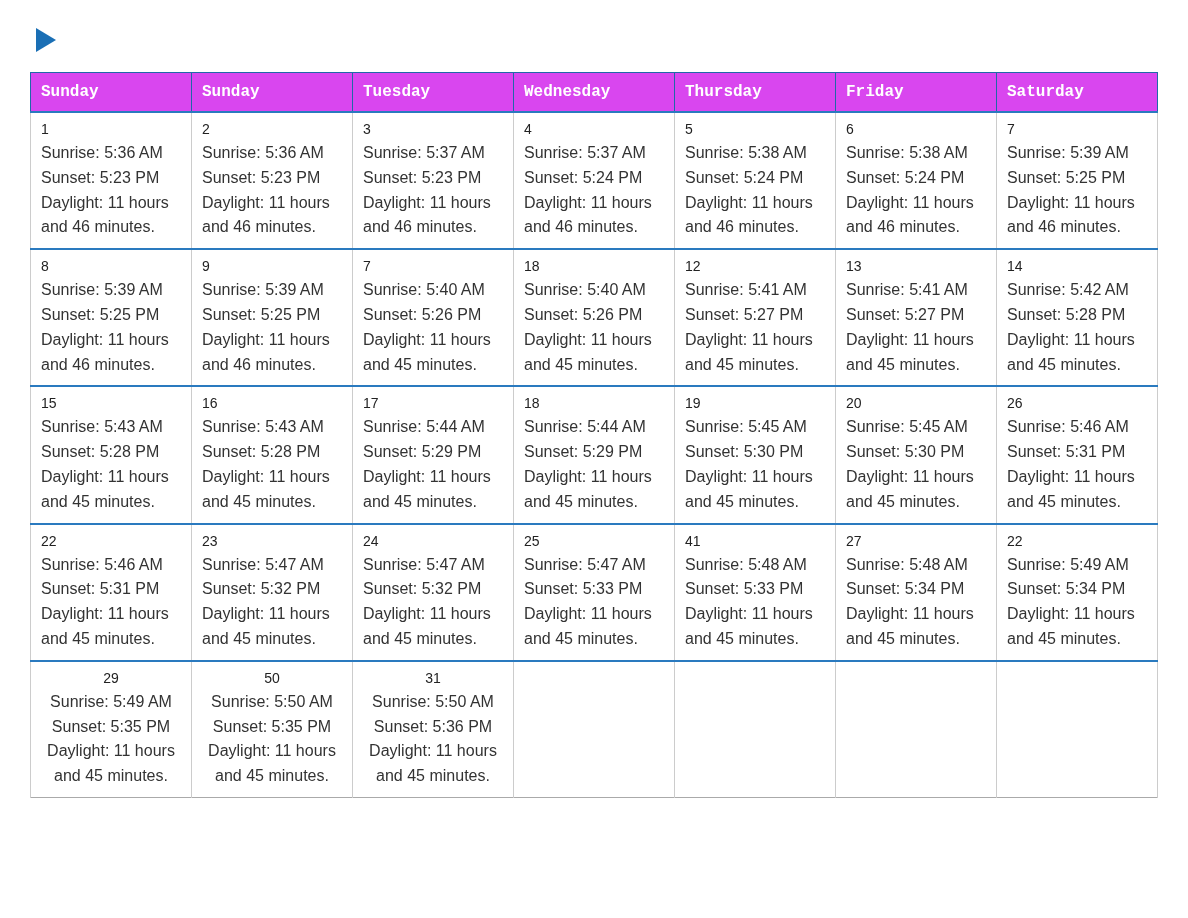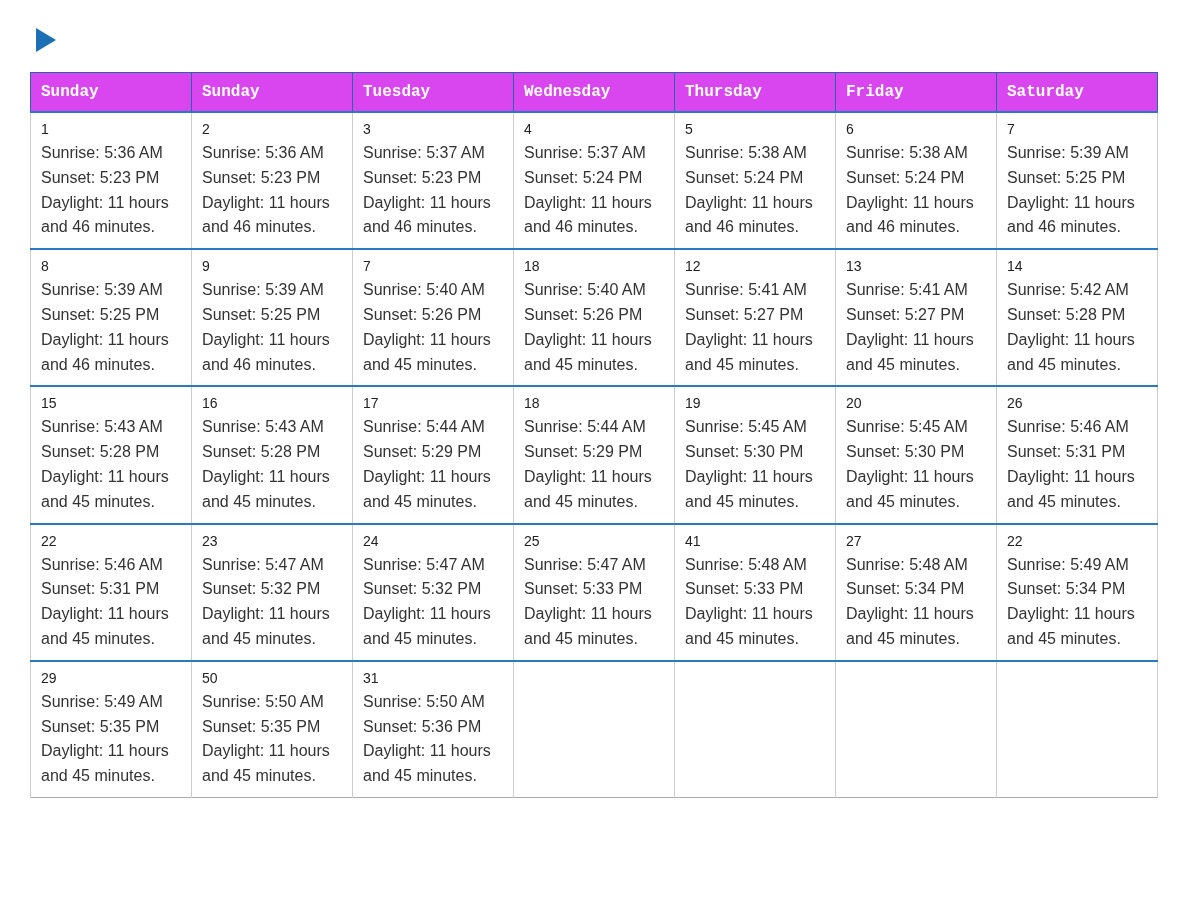--- a/index.html
+++ b/index.html
@@ -105,20 +105,21 @@
     .day-info {
       font-size: 16px;
       color: #333;
       line-height: 1.55;
     }
     .empty-cell {
       background: #fff;
     }
     .last-row td {
       border-bottom: 1px solid #aaa;
+      text-align: center;
     }
   </style>
 </head>
 <body>
 
 <div class="header">
   <div class="logo">
     <span class="logo-general"></span>
     <span class="logo-blue">
       <span></span>

